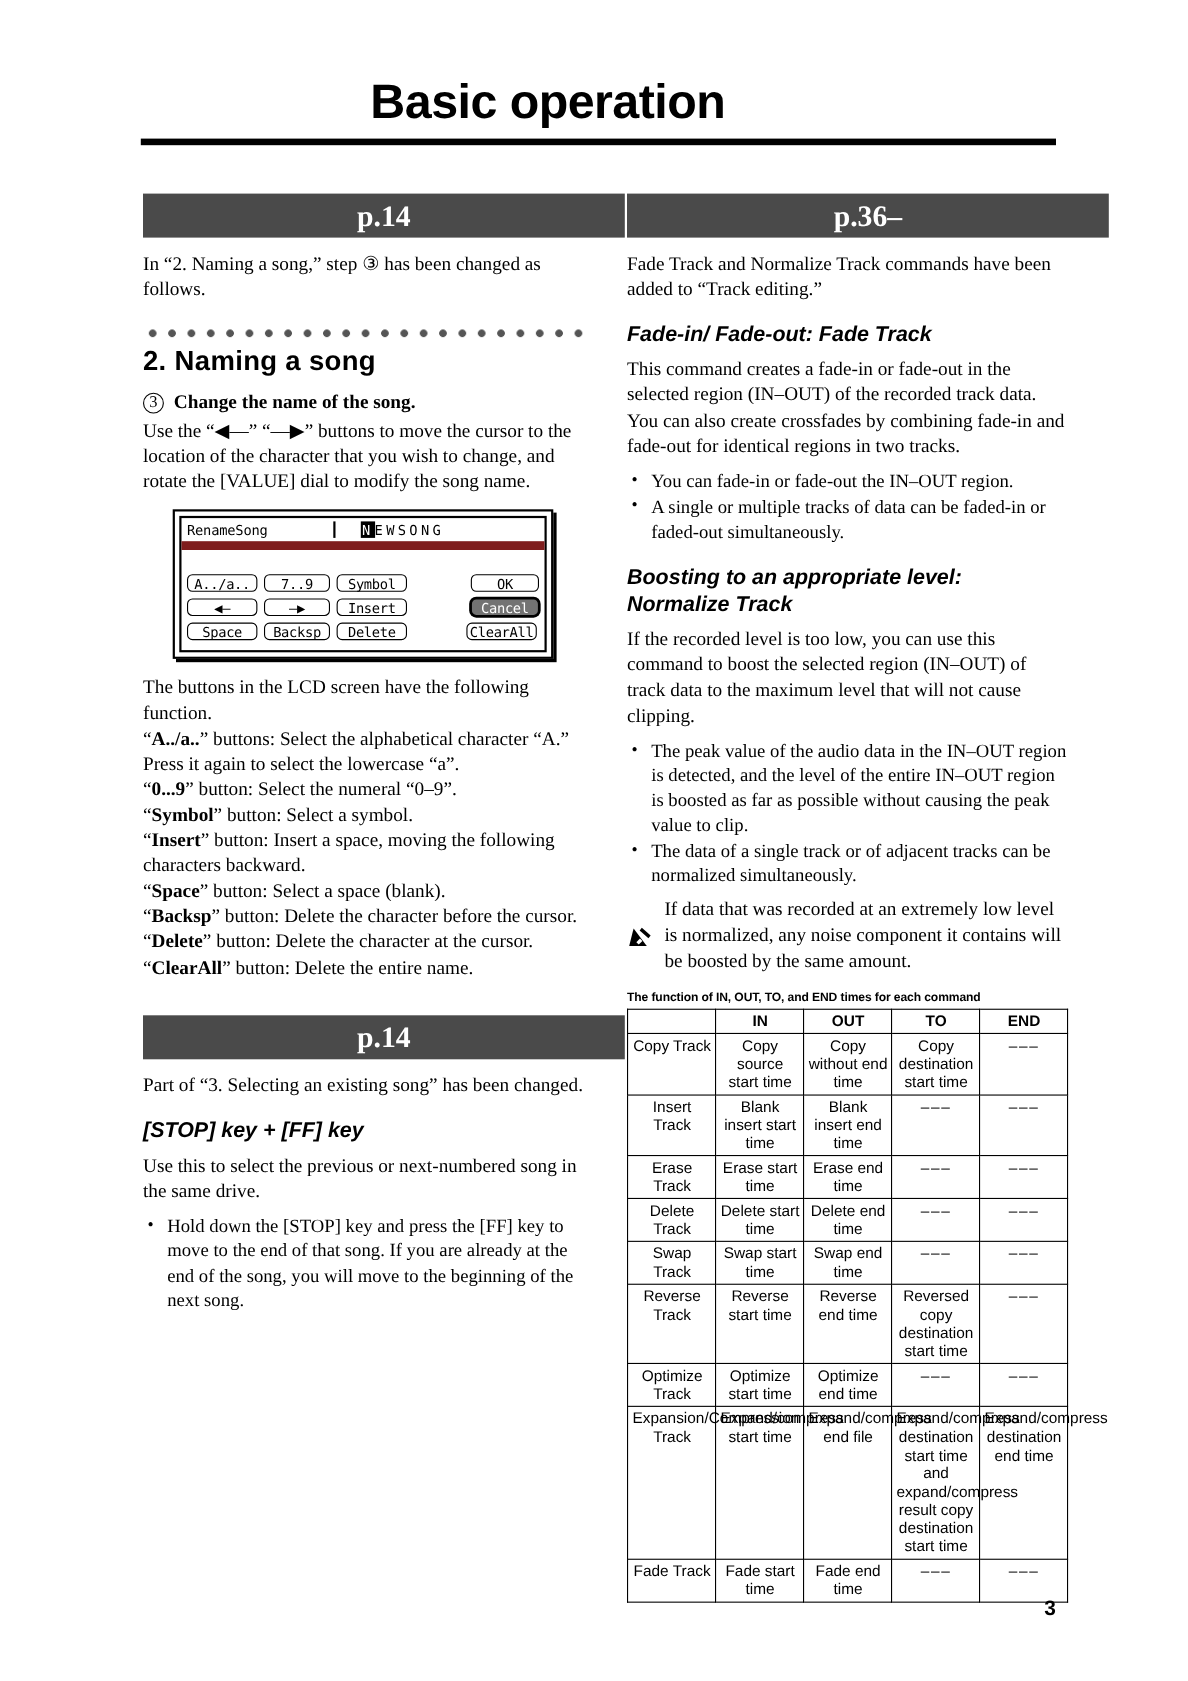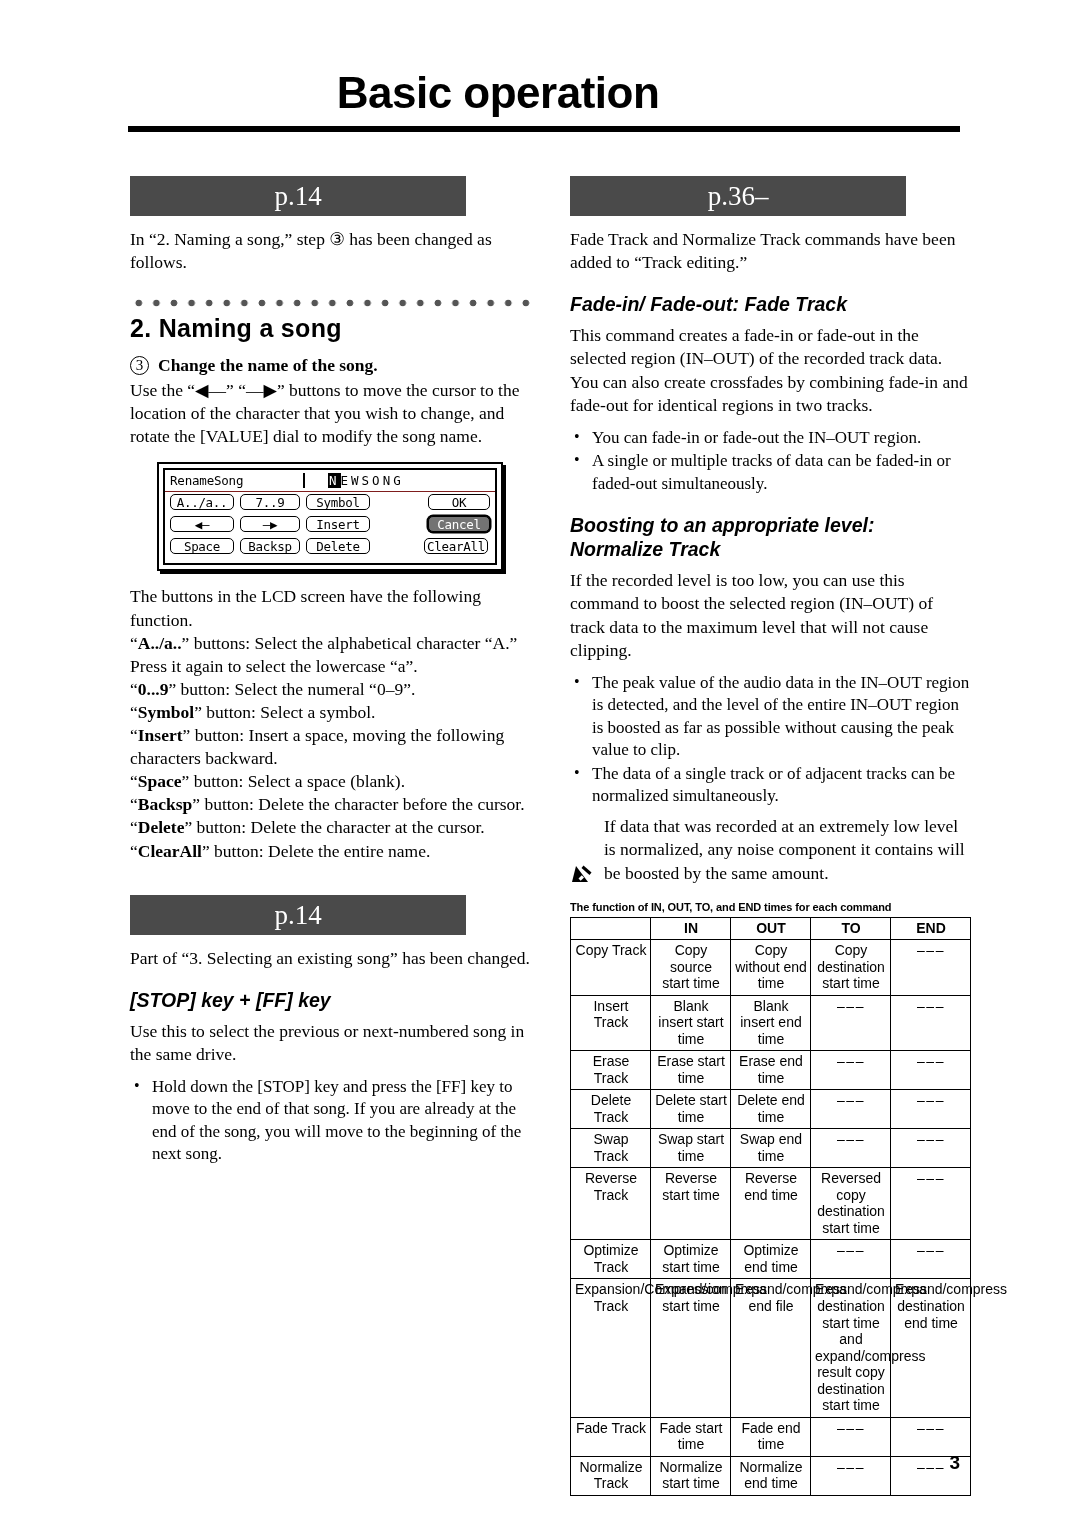--- a/index.html
+++ b/index.html
@@ -56,21 +56,21 @@
   .ref-bar {
     background: #4a4a4a;
     color: #ffffff;
     text-align: center;
     font-family: "Liberation Serif", serif;
     font-size: 27px;
     line-height: 40px;
     height: 40px;
     margin-bottom: 12px;
   }
-  .ref-bar.narrow { width: 336px; }
+  .ref-bar.narrow { width: 438px; font-weight: bold; }
 
   
   p.body {
     margin: 0 0 10px 0;
     font-size: 17.5px;
     line-height: 1.32;
     text-align: left;
   }
   p.tight { margin-bottom: 0; }
 
@@ -138,21 +138,21 @@
     content: "\2022";
     position: absolute;
     left: 4px; top: -1px;
     font-size: 16px;
   }
 
   .note-row {
     display: flex;
     gap: 8px;
     margin: 8px 0 6px 0;
-    align-items: flex-end;
+    align-items: center;
   }
   .note-icon {
     flex: none;
     width: 26px; height: 22px;
     margin-top: 3px;
   }
   .note-text {
     font-size: 17.5px;
     line-height: 1.32;
   }
@@ -174,22 +174,22 @@
   }
   .lcd-inner {
     border: 2px solid #000;
     padding: 4px 5px 5px 5px;
     font-family: "DejaVu Sans Mono", monospace;
     font-size: 12.5px;
     background: #fff;
   }
   .lcd-titlerow {
     display: flex;
-    border-bottom: 1px solid #7f1d1d;
-    margin: -4px -5px 0 -5px;
+    border-bottom: 8px solid #7f1d1d;
+    margin: -4px -5px 20px -5px;
     padding: 3px 5px 3px 5px;
   }
   .lcd-title {
     width: 133px;
     border-right: 2px solid #000;
     margin-right: 7px;
     letter-spacing: -0.2px;
   }
   .lcd-name { letter-spacing: 3px; padding-left: 16px; }
   .lcd-name .cursor {
@@ -480,27 +480,20 @@
             <td>Expand/compress destination start time and expand/compress result copy destination start time</td>
             <td>Expand/compress destination end time</td>
           </tr>
         <tr>
             <td>Fade Track</td>
             <td>Fade start time</td>
             <td>Fade end time</td>
             <td class="dash">–––</td>
             <td class="dash">–––</td>
           </tr>
-        <tr>
-            <td>Normalize Track</td>
-            <td>Normalize start time</td>
-            <td>Normalize end time</td>
-            <td class="dash">–––</td>
-            <td class="dash">–––</td>
-          </tr>
       </tbody>
     </table>
 
   </div>
 
   <div class="folio">3</div>
 
 </div>
 
 </body></html>

